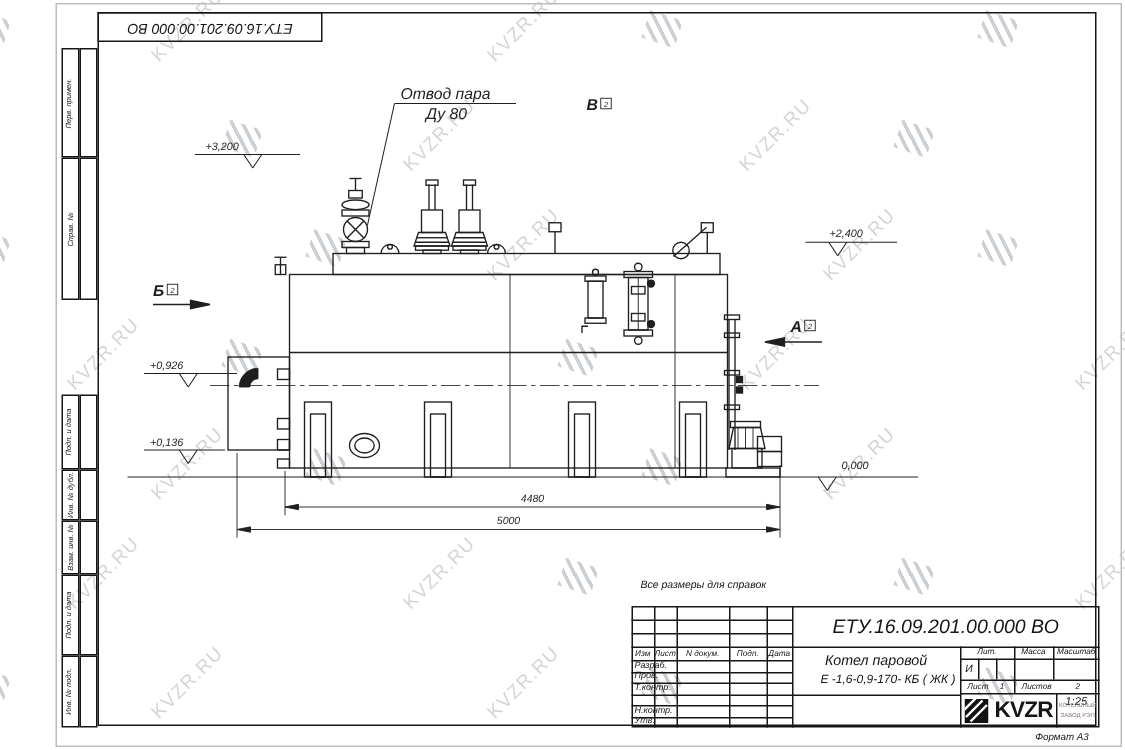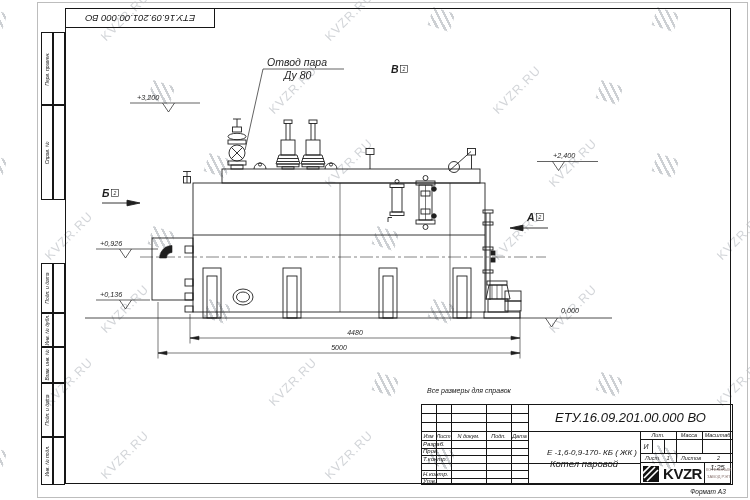--- a/index.html
+++ b/index.html
@@ -337,21 +337,21 @@
   <div class="ln" style="left:640px;top:462px;width:93px;height:0.8px"></div>
   <div class="ln" style="left:652px;top:439px;width:0.8px;height:14px"></div>
   <div class="ln" style="left:664px;top:439px;width:0.8px;height:14px"></div>
   <div class="ln" style="left:676px;top:431px;width:0.8px;height:31px"></div>
   <div class="ln" style="left:702px;top:431px;width:0.8px;height:22px"></div>
   <div class="ln" style="left:704px;top:462px;width:0.8px;height:23px"></div>
 </div>
 
 <div>
   <div class="t" style="left:528px;top:404px;width:205px;height:27px;font-size:13px;">ЕТУ.16.09.201.00.000  ВО</div>
-  <div class="t" style="left:528px;top:456px;width:112px;height:14px;font-size:9.5px;">Котел паровой</div>
+  <div class="t" style="left:528px;top:433px;width:112px;height:14px;font-size:9.5px;">Котел паровой</div>
   <div class="t" style="left:536px;top:446px;width:112px;height:13px;font-size:8px;">Е -1,6-0,9-170- КБ ( ЖК )</div>
 
   <div class="t" style="left:421px;top:431px;width:15px;height:9px;font-size:5.5px;">Изм</div>
   <div class="t" style="left:436px;top:431px;width:15px;height:9px;font-size:5.5px;">Лист</div>
   <div class="t" style="left:451px;top:431px;width:35px;height:9px;font-size:5.5px;">N докум.</div>
   <div class="t" style="left:486px;top:431px;width:25px;height:9px;font-size:5.5px;">Подп.</div>
   <div class="t" style="left:511px;top:431px;width:17px;height:9px;font-size:5.5px;">Дата</div>
 
   <div class="t tl" style="left:421px;top:440px;width:30px;height:7.5px;font-size:6px;">Разраб.</div>
   <div class="t tl" style="left:421px;top:447.5px;width:30px;height:7.5px;font-size:6px;">Пров.</div>

